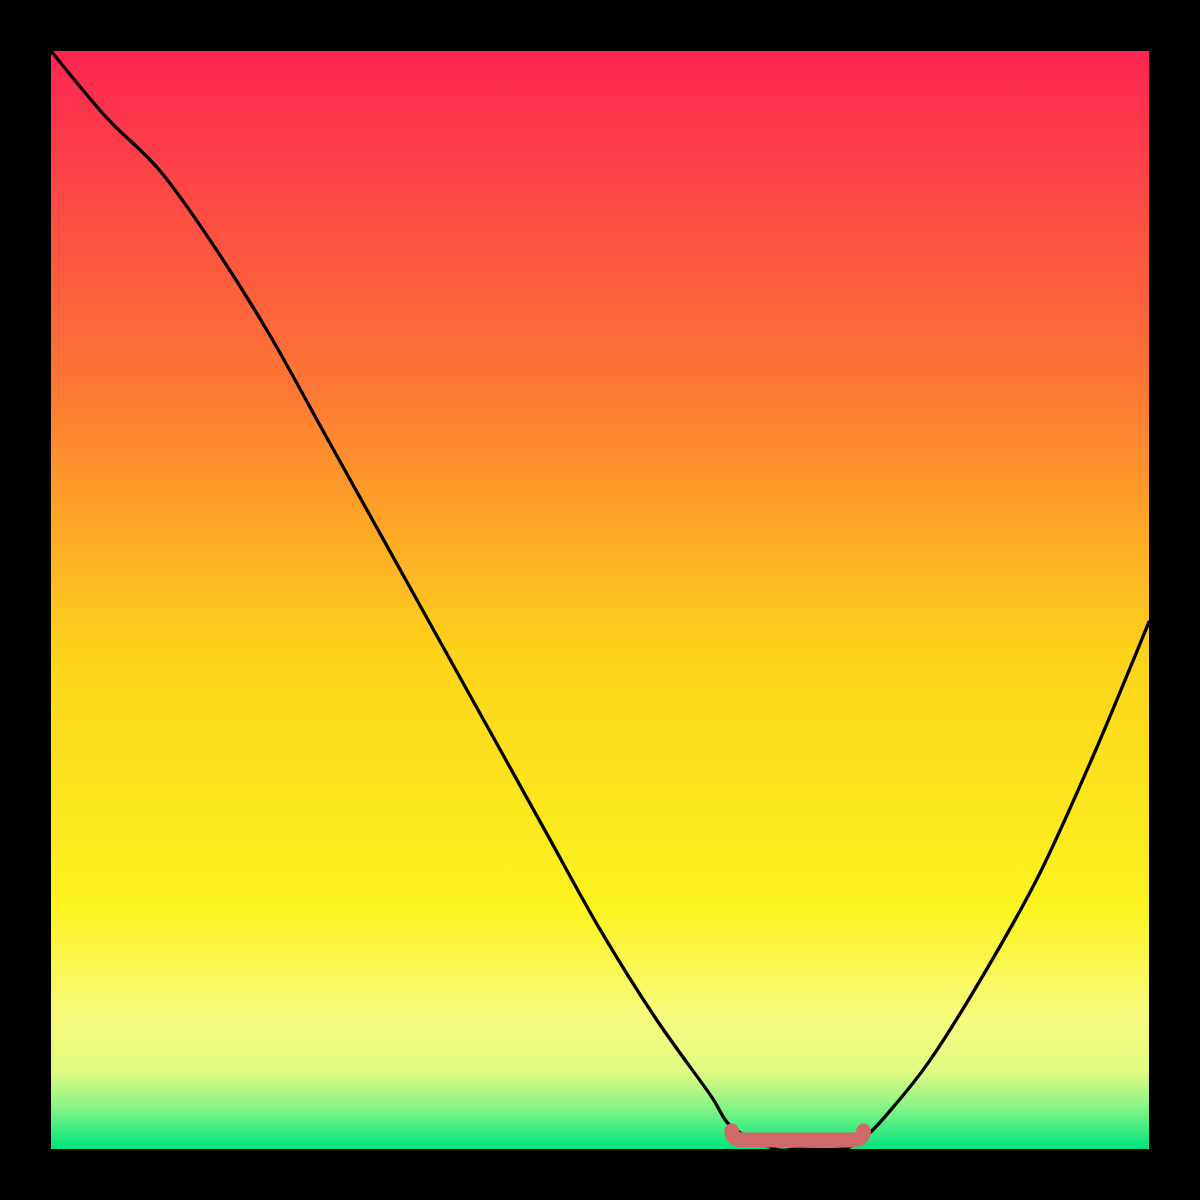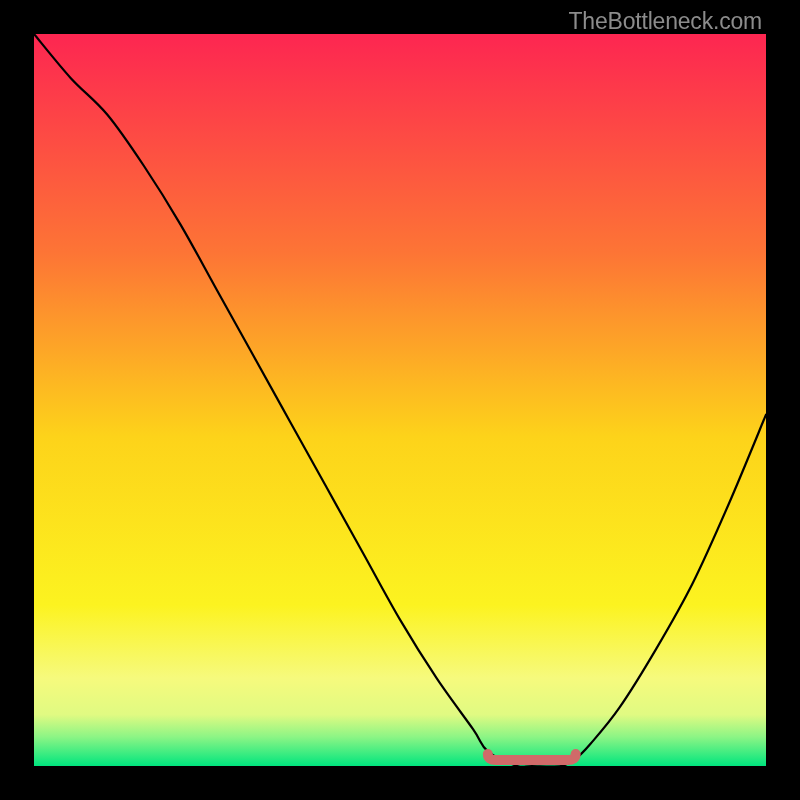--- a/index.html
+++ b/index.html
@@ -43,21 +43,20 @@
     font-size: 23px;
     font-weight: 500;
     letter-spacing: -0.2px;
   }
 </style>
 </head>
 <body>
 
 <div class="frame">
 
-  <div class="watermark">TheBottleneck.com</div>
 
   <div class="plot-area">
 
     <svg class="plot-bg" viewBox="0 0 732 732" preserveAspectRatio="none">
       <defs>
         <linearGradient id="bg-grad" x1="0" y1="0" x2="0" y2="1">
             <stop offset="0%" stop-color="#fd2651"></stop>
             <stop offset="30%" stop-color="#fd7535"></stop>
             <stop offset="55.00000000000001%" stop-color="#fdd31a"></stop>
             <stop offset="78%" stop-color="#fcf320"></stop>

